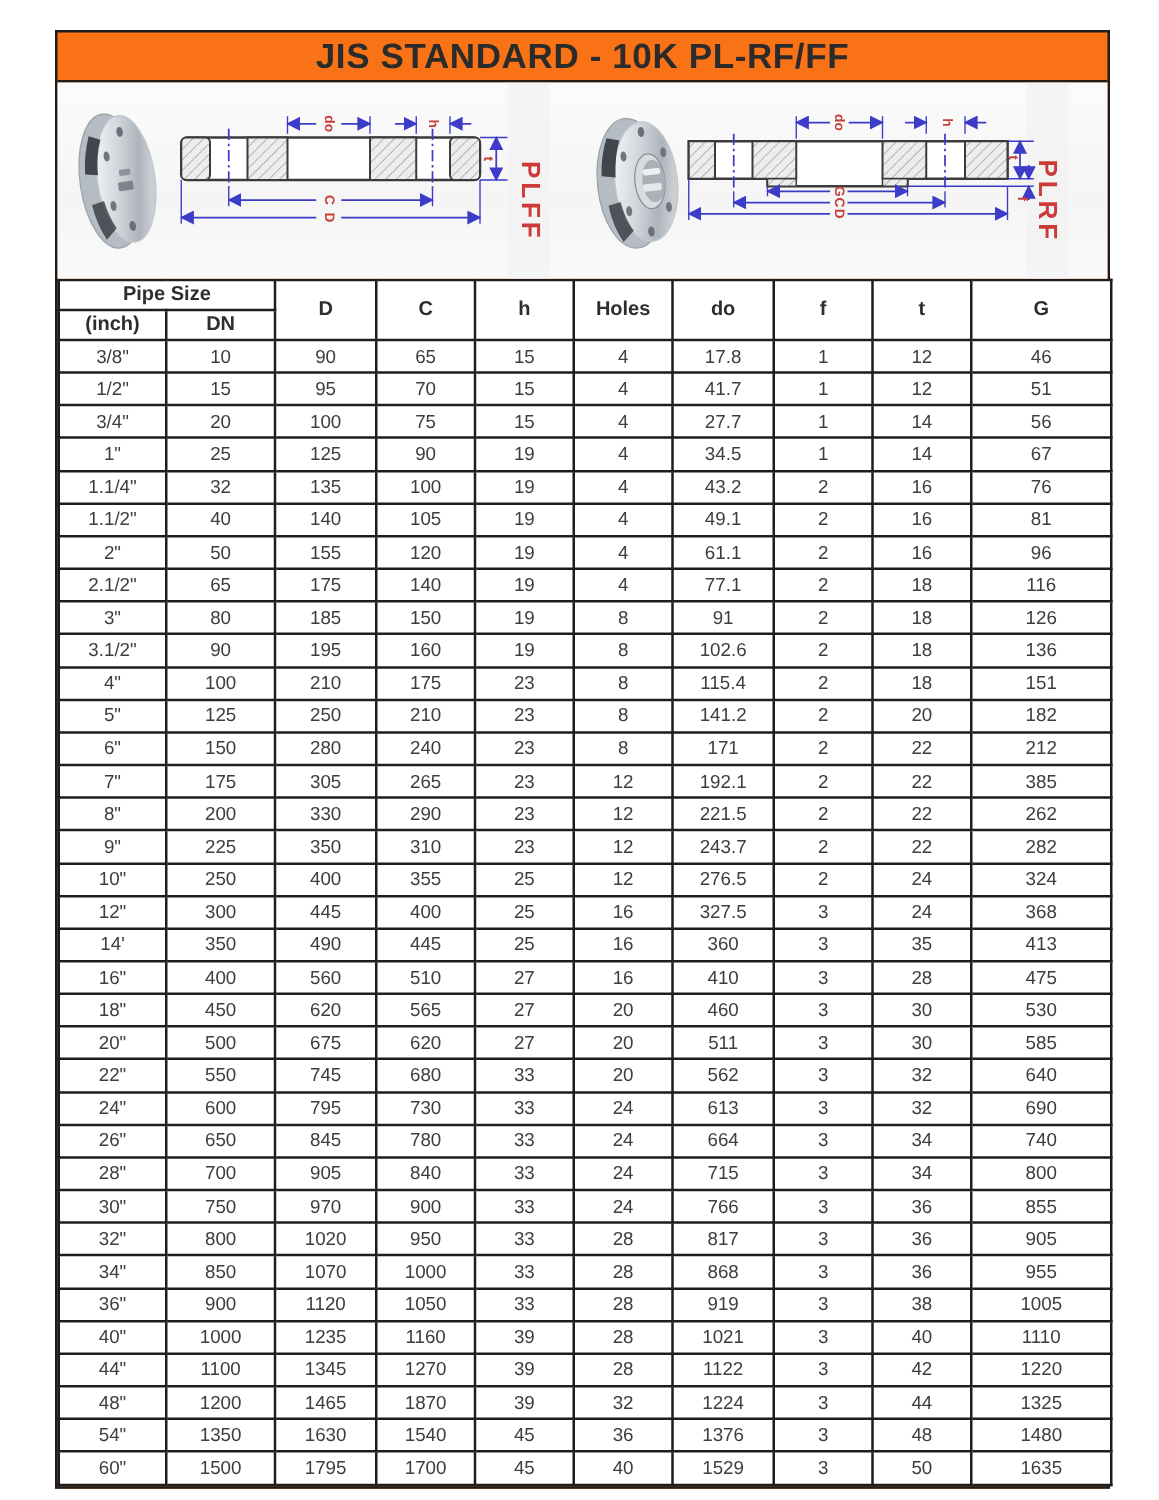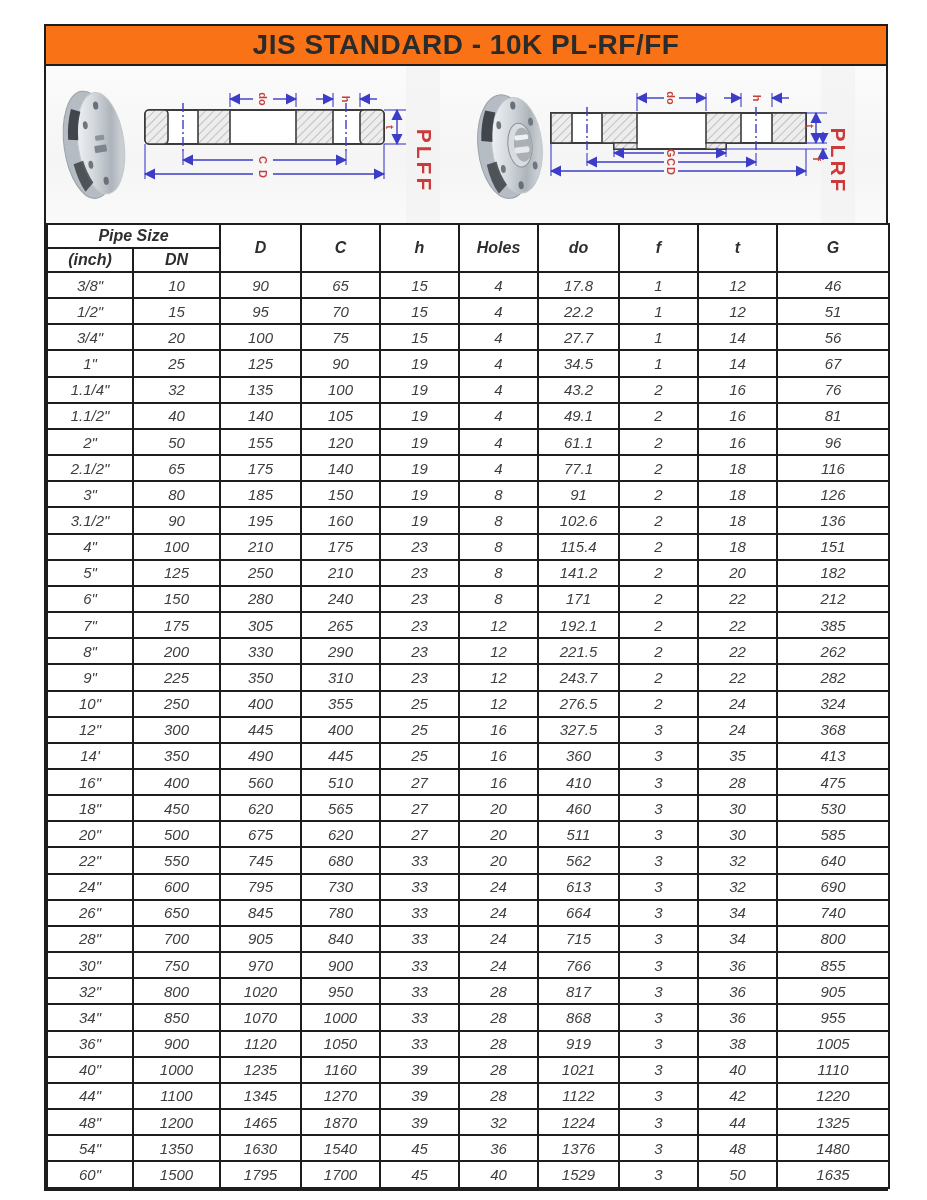--- a/index.html
+++ b/index.html
@@ -14,21 +14,21 @@
             background:linear-gradient(180deg,#fbfbfb 0%,#f5f5f6 60%,#fafafa 100%);}
   .drawings svg{position:absolute;top:0;height:157px;display:block;}
   #draw-left{left:0;width:421px;}
   #draw-right{left:421px;width:419px;}
   svg text{font-family:"Liberation Sans",sans-serif;}
   .dim{stroke:#3c3cc8;stroke-width:1.4;fill:none;}
   .ext{stroke:#3c3cc8;stroke-width:1.1;fill:none;}
   .cl{stroke:#3c3cc8;stroke-width:1.4;fill:none;stroke-dasharray:9 3 2 3;}
   .dimlbl{font-size:11px;font-weight:bold;fill:#c4403c;}
   .typelbl{font-size:21px;font-weight:bold;fill:#cc3a3a;letter-spacing:3px;}
-  table{width:100%;height:966px;border-collapse:collapse;table-layout:fixed;font-style:italic;}
+  table{width:100%;height:966px;border-collapse:collapse;table-layout:fixed;}
   th,td{border:2px solid #1d1d1d;text-align:center;vertical-align:middle;padding:0;}
   th{font-size:16px;font-weight:bold;color:#2e2e2e;background:#fff;}
   td{font-size:15px;color:#3e3e3e;background:#fff;}
   thead tr{height:24px;}
 </style>
 </head>
 <body>
 
 <div class="sheet">
 
@@ -231,21 +231,21 @@
           <td>12</td>
           <td>46</td>
         </tr>
         <tr>
           <td>1/2"</td>
           <td>15</td>
           <td>95</td>
           <td>70</td>
           <td>15</td>
           <td>4</td>
-          <td>22.2</td>
+          <td>41.7</td>
           <td>1</td>
           <td>12</td>
           <td>51</td>
         </tr>
         <tr>
           <td>3/4"</td>
           <td>20</td>
           <td>100</td>
           <td>75</td>
           <td>15</td>

